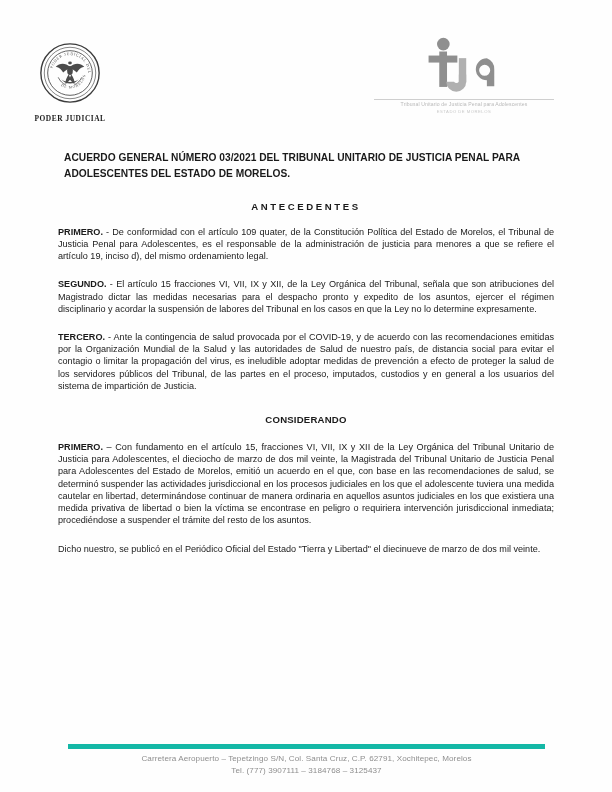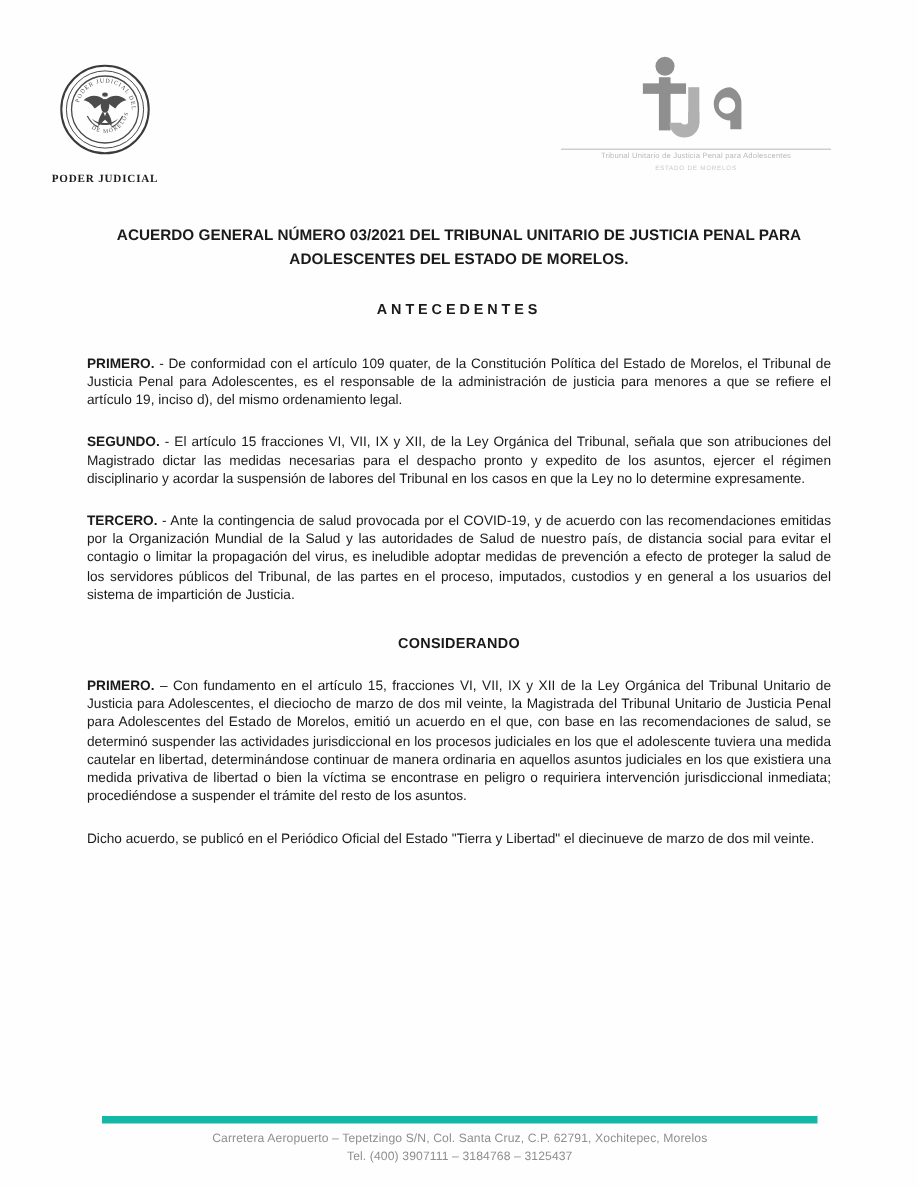--- a/index.html
+++ b/index.html
@@ -85,21 +85,21 @@
   .content {
     position: absolute;
     left: 58px;
     right: 58px;
     top: 150px;
   }
 
   .doc-title {
     font-size: 10.2px;
     font-weight: bold;
-    text-align: center;
+    text-align: left;
     line-height: 1.55;
     letter-spacing: .02px;
     margin: 0 6px;
   }
 
   .section-head {
     text-align: center;
     font-weight: bold;
     font-size: 9.6px;
     margin-top: 19px;
@@ -110,21 +110,21 @@
     margin-top: 22px;
   }
 
   p.para {
     font-size: 9.1px;
     line-height: 1.345;
     text-align: justify;
     margin: 16px 0 0 0;
     hyphens: none;
   }
-  p.para:first-of-type { margin-top: 24px; }
+  p.para:first-of-type { margin-top: 14px; }
 
   .lead {
     font-weight: bold;
   }
 
   
   .footer {
     position: absolute;
     left: 68px;
     right: 67px;
@@ -217,23 +217,23 @@
       <span class="lead">TERCERO.</span><span> - Ante la contingencia de salud provocada por el COVID-19, y de acuerdo con las recomendaciones emitidas por la Organización Mundial de la Salud y las autoridades de Salud de nuestro país, de distancia social para evitar el contagio o limitar la propagación del virus, es ineludible adoptar medidas de prevención a efecto de proteger la salud de los servidores públicos del Tribunal, de las partes en el proceso, imputados, custodios y en general a los usuarios del sistema de impartición de Justicia.</span>
     </p>
 
     <div class="section-head tight">CONSIDERANDO</div>
 
     <p class="para">
       <span class="lead">PRIMERO.</span><span> – Con fundamento en el artículo 15, fracciones VI, VII, IX y XII de la Ley Orgánica del Tribunal Unitario de Justicia para Adolescentes, el dieciocho de marzo de dos mil veinte, la Magistrada del Tribunal Unitario de Justicia Penal para Adolescentes del Estado de Morelos, emitió un acuerdo en el que, con base en las recomendaciones de salud, se determinó suspender las actividades jurisdiccional en los procesos judiciales en los que el adolescente tuviera una medida cautelar en libertad, determinándose continuar de manera ordinaria en aquellos asuntos judiciales en los que existiera una medida privativa de libertad o bien la víctima se encontrase en peligro o requiriera intervención jurisdiccional inmediata; procediéndose a suspender el trámite del resto de los asuntos.</span>
     </p>
 
     <p class="para">
-      <span>Dicho acuerdo, se publicó en el Periódico Oficial del Estado "Tierra y Libertad" el diecinueve de marzo de dos mil veinte.</span>
+      <span>Dicho nuestro, se publicó en el Periódico Oficial del Estado "Tierra y Libertad" el diecinueve de marzo de dos mil veinte.</span>
     </p>
 
   </div>
 
   <div class="footer">
     <div class="footer-line">Carretera Aeropuerto – Tepetzingo S/N, Col. Santa Cruz, C.P. 62791, Xochitepec, Morelos</div>
-    <div class="footer-line">Tel. (400) 3907111 – 3184768 – 3125437</div>
+    <div class="footer-line">Tel. (777) 3907111 – 3184768 – 3125437</div>
   </div>
 
 </div>
 
 </body></html>

